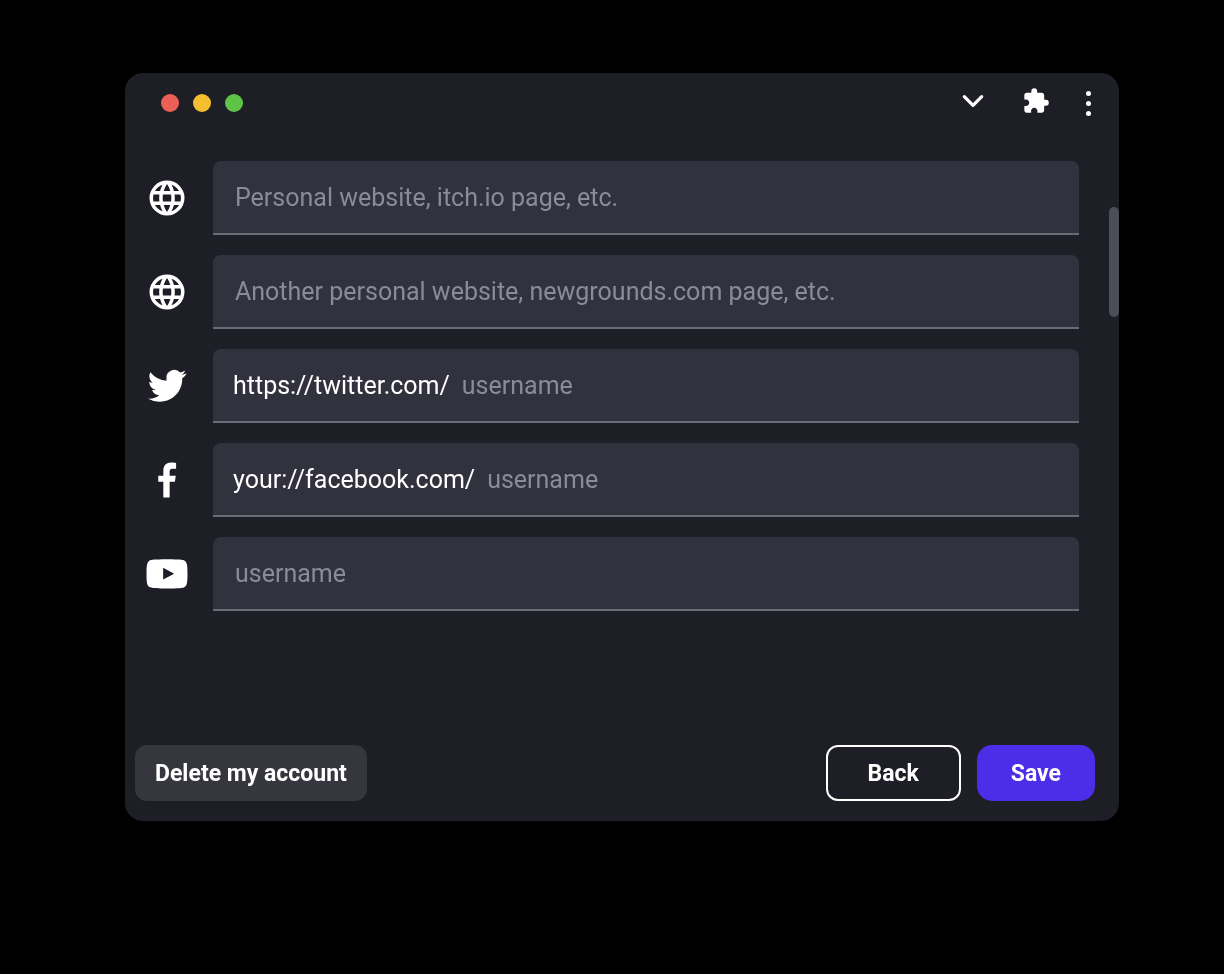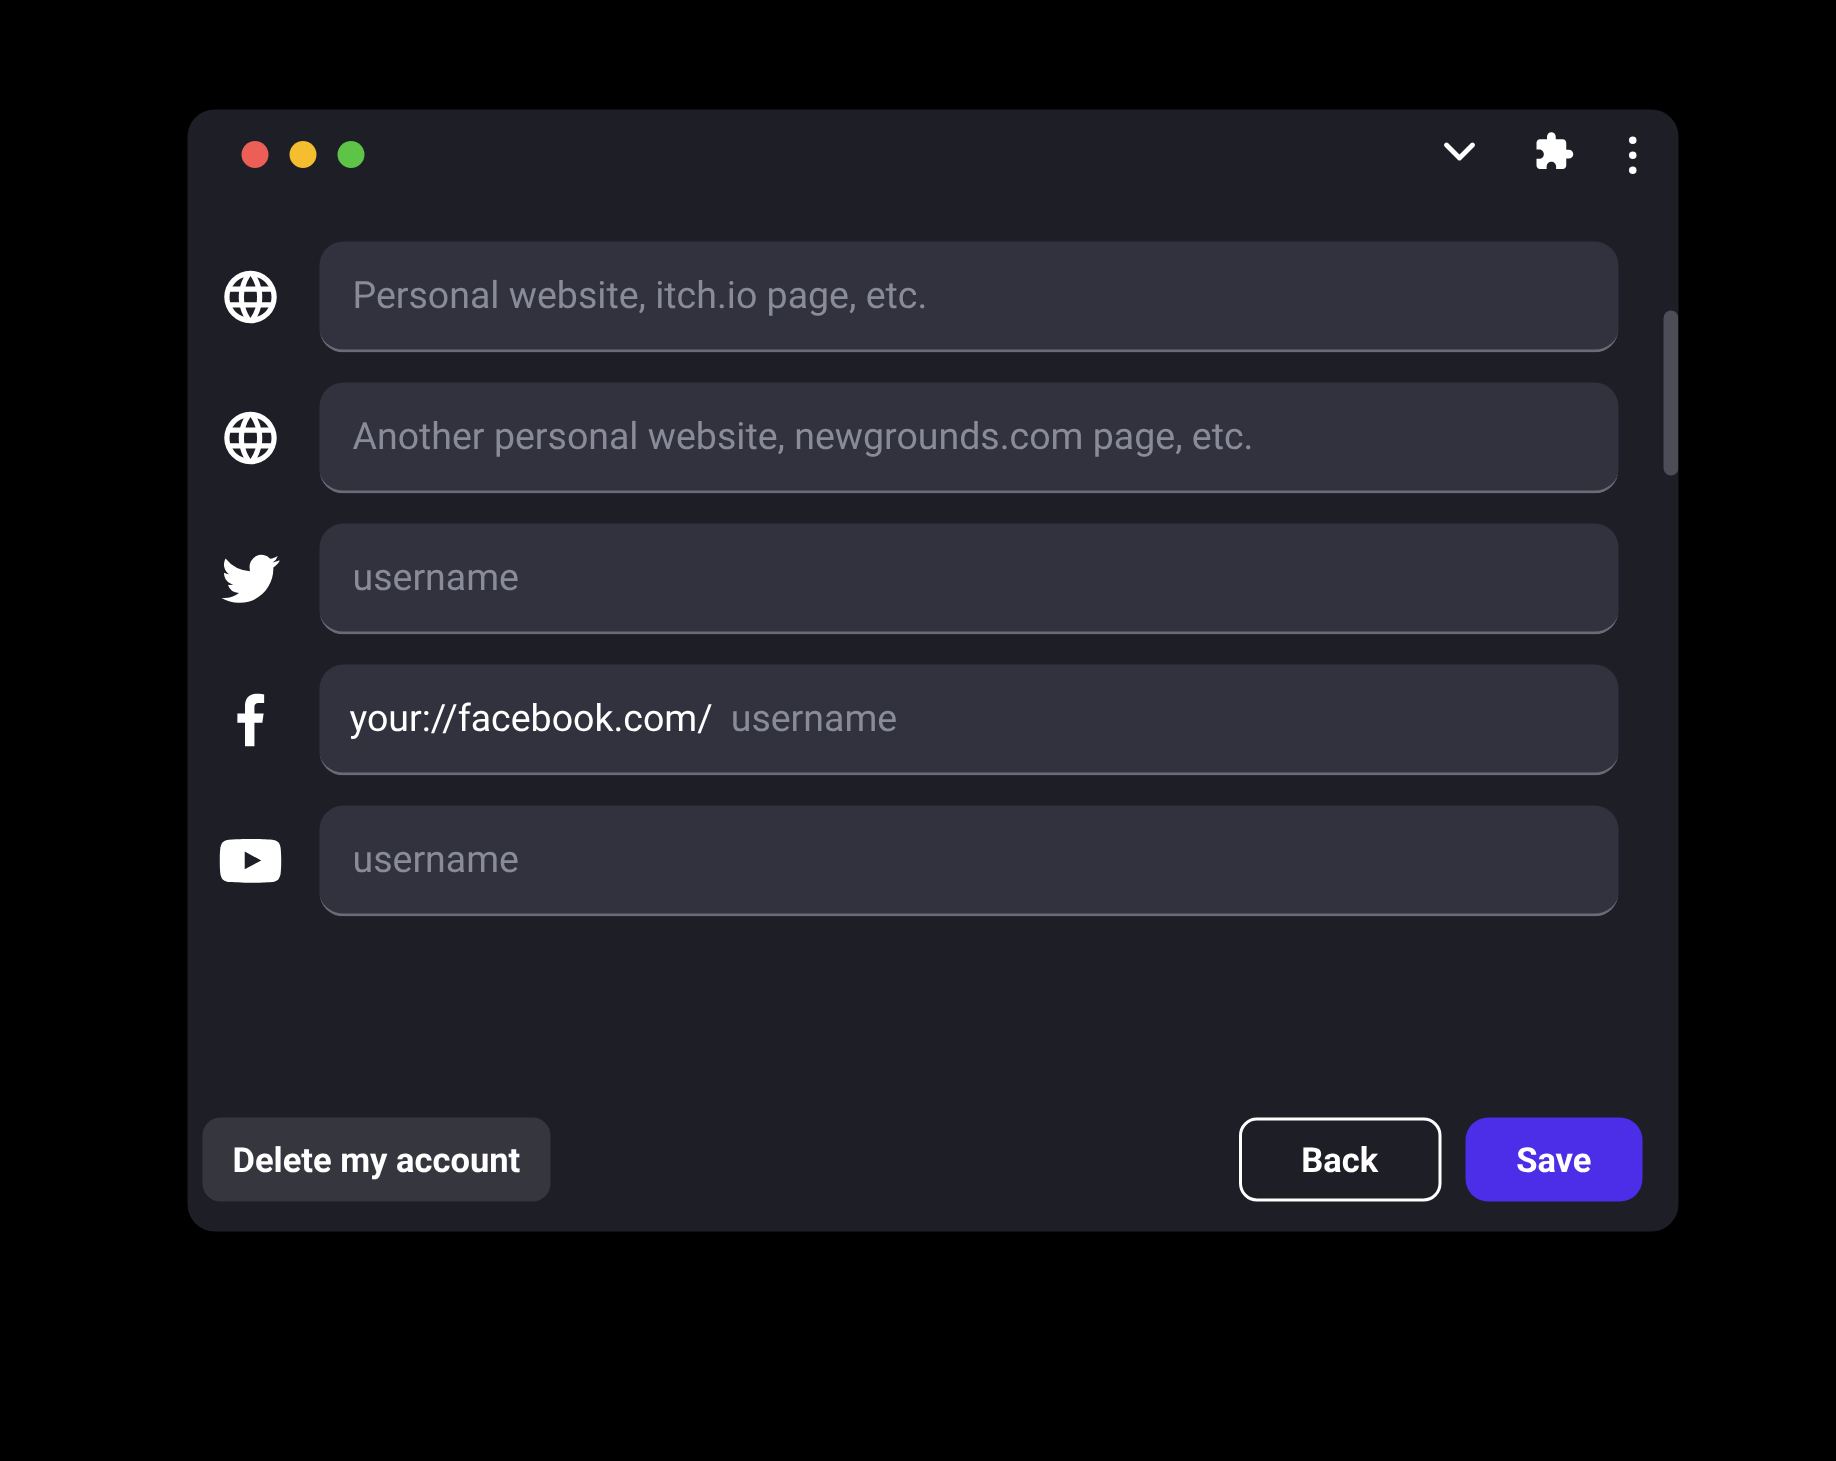--- a/index.html
+++ b/index.html
@@ -93,21 +93,20 @@
     flex:1;
     height:74px;
     background:var(--bg-input);
     border-top-left-radius:8px;
     border-top-right-radius:8px;
     border-bottom:2px solid var(--border-input);
     display:flex;
     align-items:center;
     padding:0 20px;
     font-size:25px;
-    border-radius:16px;
   }
   .input-wrap .prefix{
     color:var(--text-main);
     white-space:nowrap;
     margin-right:10px;
     font-weight:400;
   }
   .input-wrap input{
     background:transparent;
     border:none;
@@ -228,20 +227,21 @@
           </div>
         </div>
 
         <div class="row">
           <div class="icon">
             <svg width="42" height="42" viewBox="0 0 24 24">
                 <path fill="#fff" d="M23 4.9c-.8.4-1.7.6-2.6.8a4.5 4.5 0 0 0 2-2.5c-.9.5-1.9.9-2.9 1.1A4.5 4.5 0 0 0 11.7 8c0 .4 0 .7.1 1A12.8 12.8 0 0 1 2.5 4.2a4.5 4.5 0 0 0 1.4 6 4.4 4.4 0 0 1-2-.6v.1c0 2.2 1.5 4 3.6 4.4-.4.1-.8.2-1.2.2-.3 0-.6 0-.9-.1a4.5 4.5 0 0 0 4.2 3.1A9 9 0 0 1 1 19.2 12.7 12.7 0 0 0 7.9 21c8.3 0 12.8-6.9 12.8-12.8v-.6c.9-.6 1.7-1.4 2.3-2.3z"></path>
               </svg>
           </div>
           <div class="input-wrap">
+            <span class="prefix">https://twitter.com/</span>
             <input type="text" placeholder="username" style="">
           </div>
         </div>
 
         <div class="row">
           <div class="icon">
             <svg width="42" height="42" viewBox="0 0 24 24">
                 <path fill="#fff" d="M13.5 22v-9h3l.5-3.5h-3.5V7.2c0-1 .3-1.7 1.8-1.7h1.9V2.3C16.8 2.2 15.7 2 14.4 2c-2.7 0-4.5 1.6-4.5 4.7v2.8H7V13h2.9v9h3.6z"></path>
               </svg>
           </div>

